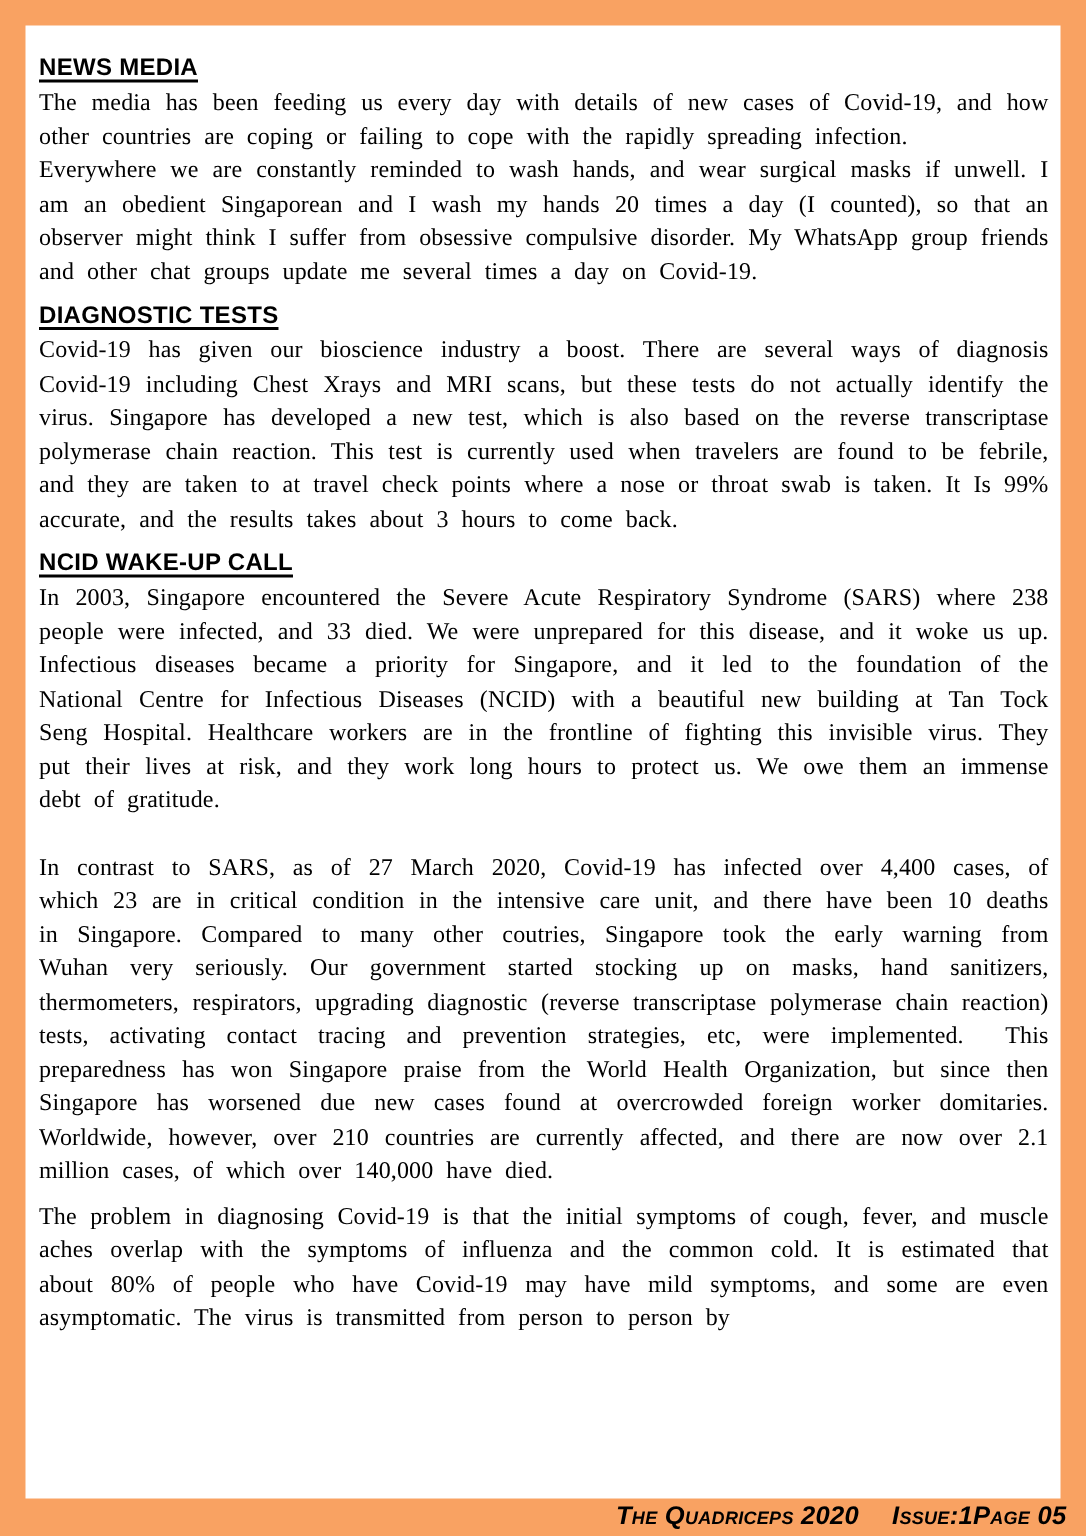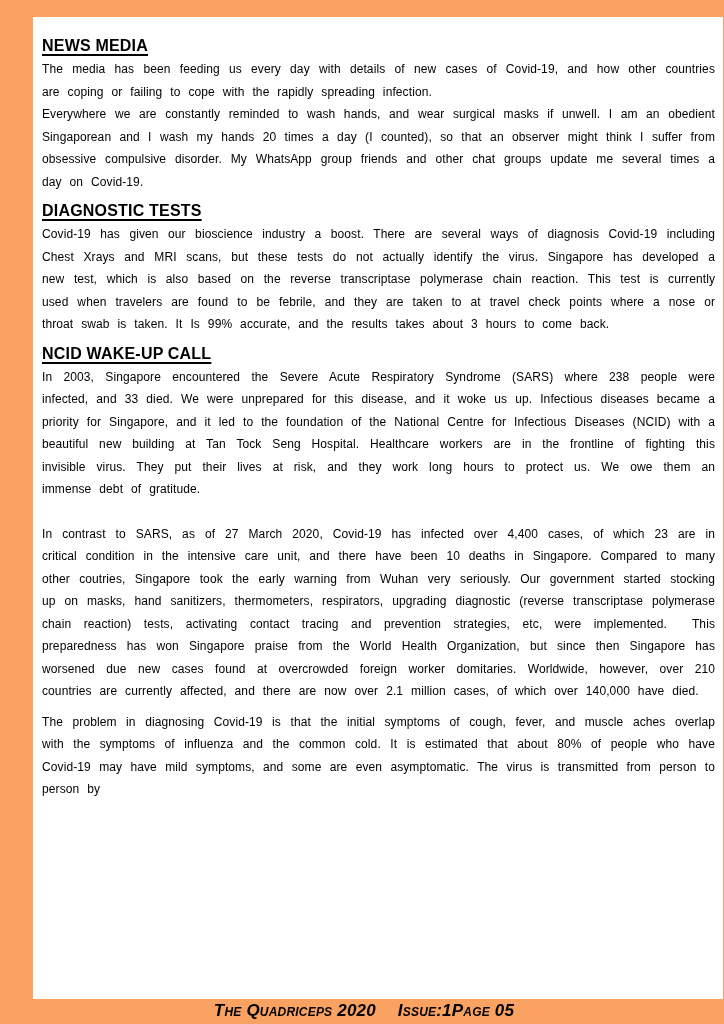--- a/index.html
+++ b/index.html
@@ -8,21 +8,21 @@
       height: 1024px;
       position: relative;
       overflow: hidden;
       background: #F9A262;
       font-family: "Liberation Sans", "DejaVu Sans", sans-serif;
       color: #000;
     }
     .sheet {
       position: absolute;
       top: 17px;
-      left: 33px;
+      left: 17px;
       width: 690px;
       height: 982px;
       background: #FFFFFF;
       box-sizing: border-box;
       padding: 19px 8px 0 9px;
       overflow: hidden;
     }
     .sec { margin-top: 8px; }
     .sec:first-child { margin-top: 0; }
     .heading {
@@ -30,39 +30,40 @@
       font-weight: 700;
       line-height: 19px;
       margin: 0 0 3px 0;
       letter-spacing: 0.2px;
       text-decoration: underline;
       text-decoration-thickness: 1.5px;
       text-underline-offset: 3px;
     }
     .para {
       margin: 0;
-      font-size: 12px;
+      font-size: 16px;
       line-height: 22.5px;
       text-align: justify;
       word-spacing: 4.5px;
       letter-spacing: 0.1px;
       white-space: pre-wrap;
+      font-family: Liberation Serif, serif;
     }
     .para.gap { margin-top: 22px; }
     .footer {
       position: absolute;
       left: 0;
       bottom: 0;
       width: 724px;
       height: 25px;
       box-sizing: border-box;
       padding: 0 13px 2px 17px;
       display: flex;
       align-items: center;
-      justify-content: center;
+      justify-content: flex-end;
       font-style: italic;
       font-weight: 700;
       font-variant: small-caps;
       font-size: 17px;
       letter-spacing: 0.2px;
     }
     .footer .issue { margin-left: 22px; }
   </style>
 </head>
 <body>

